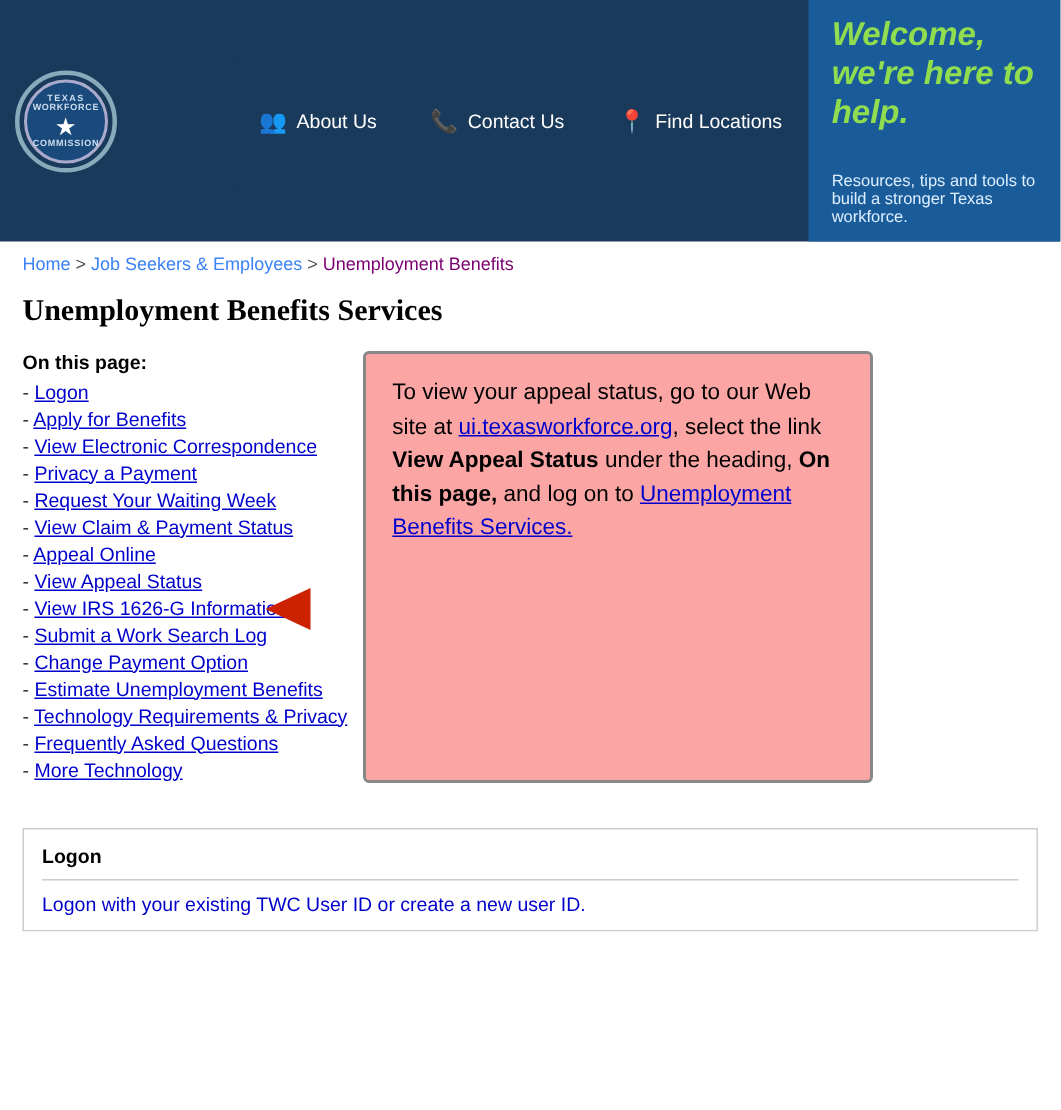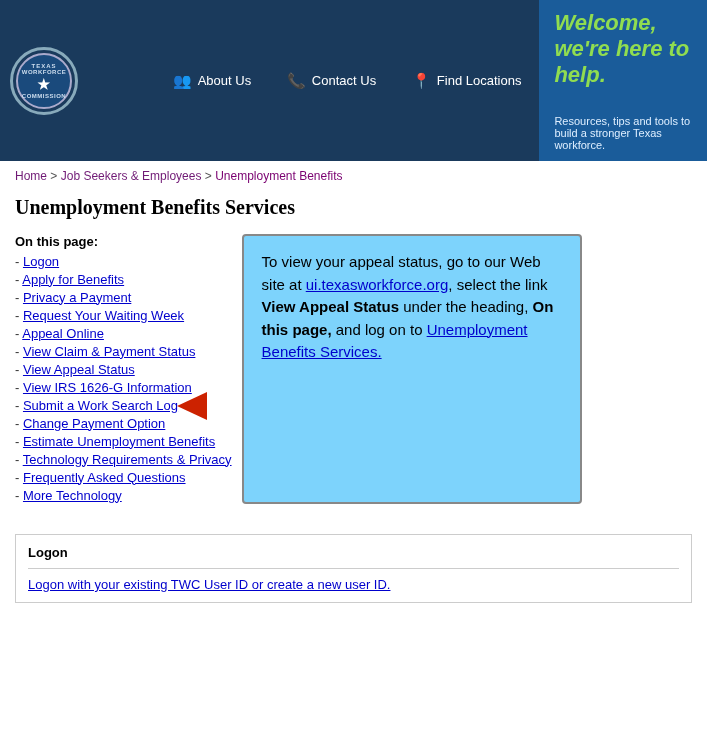--- a/index.html
+++ b/index.html
@@ -82,21 +82,21 @@
       font-size: 11px;
       margin-top: 24px;
     }
 
     
     .breadcrumb {
       padding: 8px 15px;
       font-size: 12px;
       color: #555;
     }
-    .breadcrumb a { color: #701a75; text-decoration: none; }
+    .breadcrumb a { color: #3b82f6; text-decoration: none; }
     .breadcrumb .current { color: #7a0070; }
 
     
     .main-content {
       padding: 5px 15px 15px 15px;
     }
     .page-title {
       font-size: 20px;
       font-weight: bold;
       color: #000;
@@ -149,21 +149,21 @@
       width: 0;
       height: 0;
       border-top: 14px solid transparent;
       border-bottom: 14px solid transparent;
       border-right: 30px solid #cc2200;
       display: inline-block;
     }
 
     
     .tooltip-popup {
-      background: #7dd3fc;
+      background: #fca5a5;
       border: 2px solid #888;
       border-radius: 4px;
       padding: 15px 18px;
       max-width: 340px;
       font-size: 15px;
       line-height: 1.5;
       color: #000;
       flex: 1;
     }
     .tooltip-popup a {
@@ -178,21 +178,20 @@
       border: 1px solid #ccc;
       padding: 10px 12px;
     }
     .logon-title {
       font-weight: bold;
       font-size: 13px;
       margin-bottom: 5px;
     }
     .logon-link {
       color: #0000cc;
-      text-decoration: underline;
       font-size: 13px;
       cursor: pointer;
     }
 
     .divider-line {
       border: none;
       border-top: 1px solid #ccc;
       margin: 8px 0;
     }
   </style>
@@ -241,24 +240,25 @@
 <div class="main-content">
   <div class="page-title">Unemployment Benefits Services</div>
 
   <div class="content-area">
 
     <div class="left-nav">
       <div class="on-this-page">On this page:</div>
       <ul>
         <li><a>Logon</a></li>
         <li><a>Apply for Benefits</a></li>
+        <li><a>View Electronic Correspondence</a></li>
         <li><a>Privacy a Payment</a></li>
         <li><a>Request Your Waiting Week</a></li>
+        <li><a>View Claim &amp; Payment Status</a></li>
         <li><a>Appeal Online</a></li>
-        <li><a>View Claim &amp; Payment Status</a></li>
         <li><a style="color:#0000cc;">View Appeal Status</a></li>
         <li><a>View IRS 1626-G Information</a></li>
         <li><a>Submit a Work Search Log</a></li>
         <li><a>Change Payment Option</a></li>
         <li><a>Estimate Unemployment Benefits</a></li>
         <li><a>Technology Requirements &amp; Privacy</a></li>
         <li><a>Frequently Asked Questions</a></li>
         <li><a>More Technology</a></li>
       </ul>
     </div>

